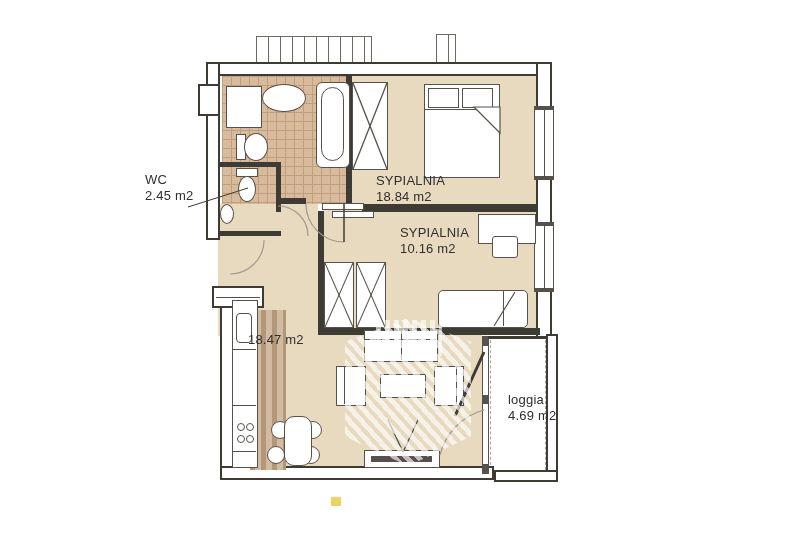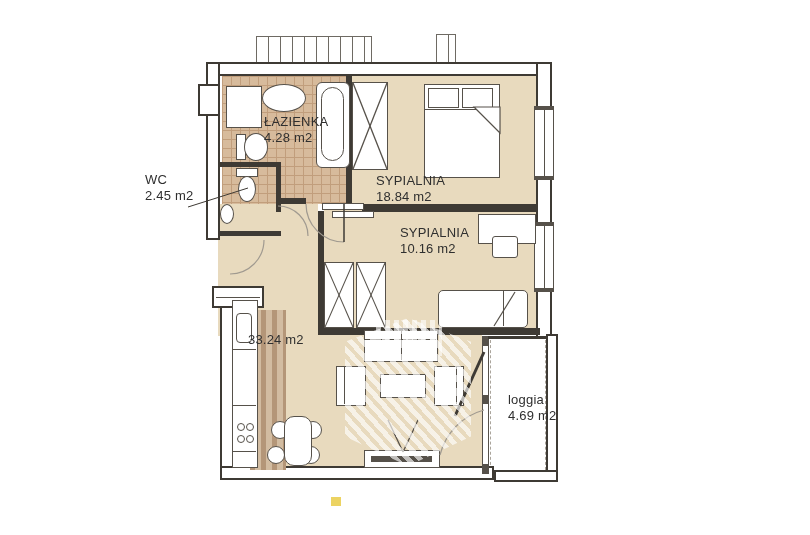--- a/index.html
+++ b/index.html
@@ -185,37 +185,33 @@
       <line x1="388" y1="420" x2="403" y2="452"></line>
       <line x1="418" y1="420" x2="403" y2="452"></line>
     </g>
     <line x1="188" y1="207" x2="248" y2="188" stroke="#3e3a34" stroke-width="1"></line>
   </svg>
 
   <div class="watermark"></div>
   <div class="watermark2"></div>
   <div class="dot"></div>
 
-  <div class="room-label" style="left:264px;top:114px">
-    <div class="room-name">ŁAZIENKA</div>
-    <div class="room-area">4.28 m2</div>
-  </div>
   <div class="room-label" style="left:145px;top:172px">
     <div class="room-name">WC</div>
     <div class="room-area">2.45 m2</div>
   </div>
   <div class="room-label" style="left:376px;top:173px">
     <div class="room-name">SYPIALNIA</div>
     <div class="room-area">18.84 m2</div>
   </div>
   <div class="room-label" style="left:400px;top:225px">
     <div class="room-name">SYPIALNIA</div>
     <div class="room-area">10.16 m2</div>
   </div>
   <div class="room-label" style="left:248px;top:332px">
-    <div class="room-area">33.24 m2</div>
+    <div class="room-area">18.47 m2</div>
   </div>
   <div class="room-label" style="left:508px;top:392px">
     <div class="room-name">loggia</div>
     <div class="room-area">4.69 m2</div>
   </div>
 
 </div>
 
 </body></html>

